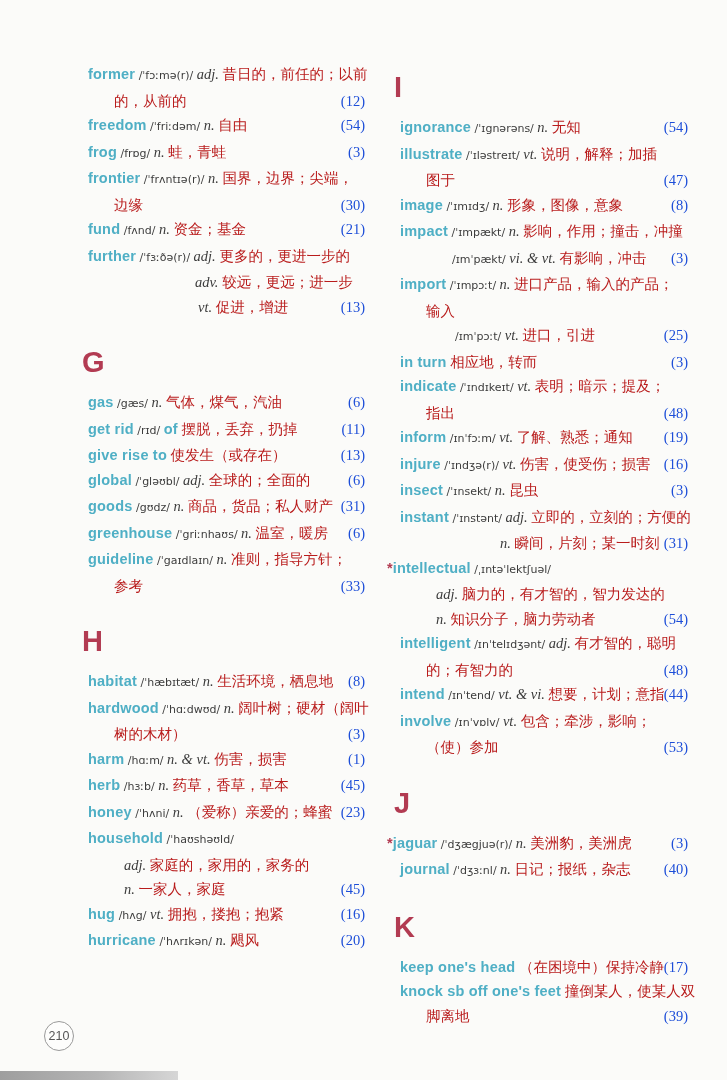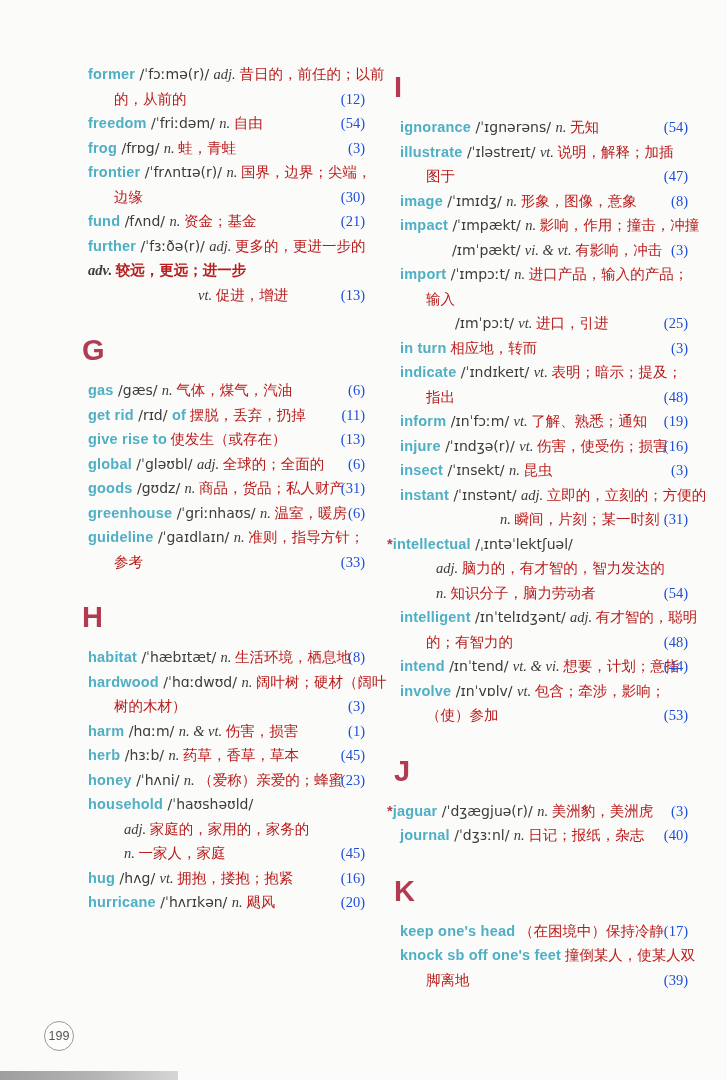--- a/index.html
+++ b/index.html
@@ -16,21 +16,21 @@
     font-family:"Liberation Sans", sans-serif; font-weight:bold;
     font-size:29px; line-height:34px; color:var(--red);
     margin:26px 0 11px -6px;
   }
   .section:first-child .letter { margin-top:0; }
   .line { position:relative; line-height:24.5px; font-size:14.5px; }
   .text { white-space:nowrap; display:inline-block; }
   .num  { position:absolute; right:0; top:0; color:#1d4ed8; }
   .hw   { color:var(--teal); font-family:"Liberation Sans", sans-serif; font-weight:bold; letter-spacing:.2px;margin-top:24px; }
   .star { color:var(--red); font-family:"Liberation Sans", sans-serif; font-weight:bold; }
-  .ph   { color:var(--ink); font-family:"DejaVu Sans", sans-serif; font-size:14px; }
+  .ph   { color:var(--ink); font-family:"DejaVu Sans", sans-serif; font-size:11px; }
   .pos  { font-style:italic; font-family:"Liberation Serif", serif; }
   .zh   { color:#b91c1c; }
   .page-badge {
     position:absolute; left:44px; top:1021px; width:30px; height:30px;
     border:1.5px solid #9a9a9a; border-radius:50%; box-sizing:border-box;
     display:flex; align-items:center; justify-content:center;
     font-family:"Liberation Sans", sans-serif; font-size:12.5px; color:#555;
     background:#fdfdfc;
   }
   .bottom-strip {
@@ -55,21 +55,21 @@
       </div>
       <div class="entry">
         <div class="line"><span class="text"><span class="hw">frontier</span><span class="ph"> /ˈfrʌntɪə(r)/ </span><span class="pos">n.</span><span class="zh"> 国界，边界；尖端，</span></span></div>
         <div class="line" style="margin-left: 26px;"><span class="text"><span class="zh">边缘</span></span><span class="num">(30)</span></div>
       </div>
       <div class="entry">
         <div class="line"><span class="text"><span class="hw">fund</span><span class="ph"> /fʌnd/ </span><span class="pos">n.</span><span class="zh"> 资金；基金</span></span><span class="num">(21)</span></div>
       </div>
       <div class="entry">
         <div class="line"><span class="text"><span class="hw">further</span><span class="ph"> /ˈfɜːðə(r)/ </span><span class="pos">adj.</span><span class="zh"> 更多的，更进一步的</span></span></div>
-        <div class="line" style=" font-weight: bold;"><span class="text"><span class="pos">adv.</span><span class="zh"> 较远，更远；进一步</span></span></div>
+        <div class="line" style="margin-left: 107px;"><span class="text"><span class="pos">adv.</span><span class="zh"> 较远，更远；进一步</span></span></div>
         <div class="line" style="margin-left: 110px;"><span class="text"><span class="pos">vt.</span><span class="zh"> 促进，增进</span></span><span class="num">(13)</span></div>
       </div>
     </div>
     <div class="section">
       <div class="letter">G</div>
       <div class="entry">
         <div class="line"><span class="text"><span class="hw">gas</span><span class="ph"> /gæs/ </span><span class="pos">n.</span><span class="zh"> 气体，煤气，汽油</span></span><span class="num">(6)</span></div>
       </div>
       <div class="entry">
         <div class="line"><span class="text"><span class="hw">get rid</span><span class="ph"> /rɪd/ </span><span class="hw">of</span><span class="zh"> 摆脱，丢弃，扔掉</span></span><span class="num">(11)</span></div>
@@ -196,15 +196,15 @@
         <div class="line"><span class="text"><span class="hw">keep one's head</span><span class="zh"> （在困境中）保持冷静</span></span><span class="num">(17)</span></div>
       </div>
       <div class="entry">
         <div class="line"><span class="text"><span class="hw">knock sb off one's feet</span><span class="zh"> 撞倒某人，使某人双</span></span></div>
         <div class="line" style="margin-left: 26px;"><span class="text"><span class="zh">脚离地</span></span><span class="num">(39)</span></div>
       </div>
     </div>
   </div>
 
 <div class="page-badge">
-  <span>199</span>
+  <span>210</span>
 </div>
 <div class="bottom-strip"></div>
 
 </body></html>

